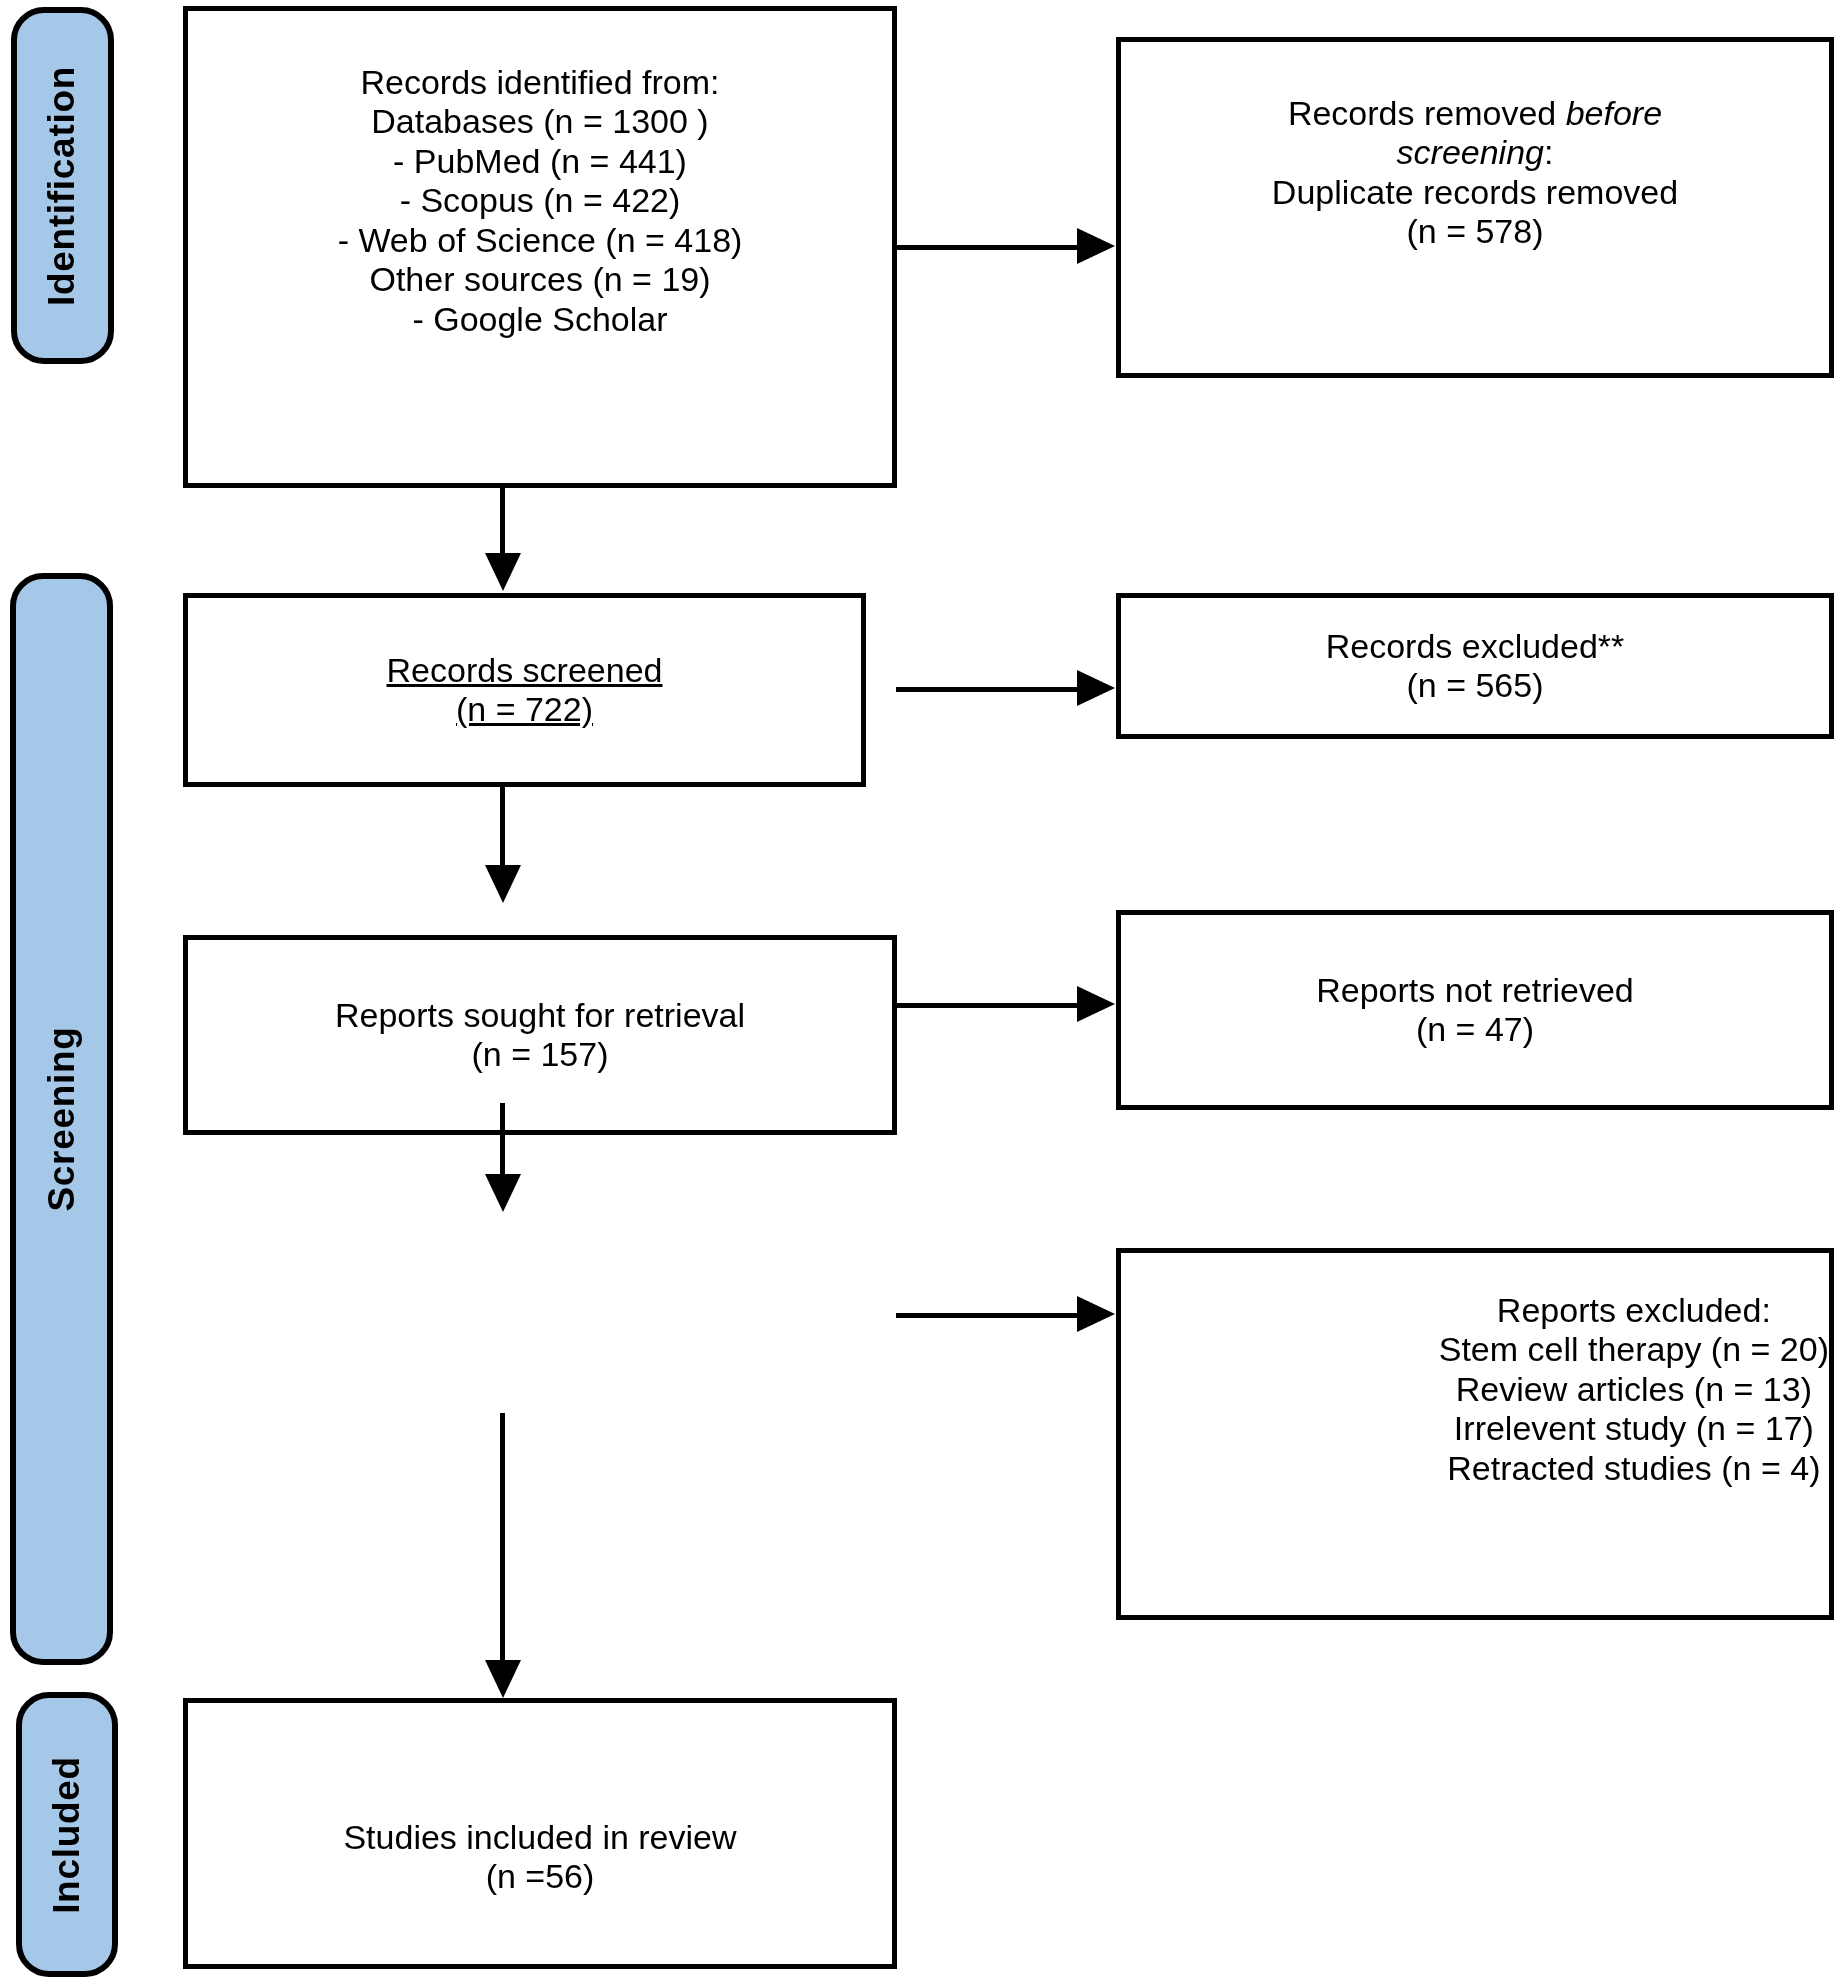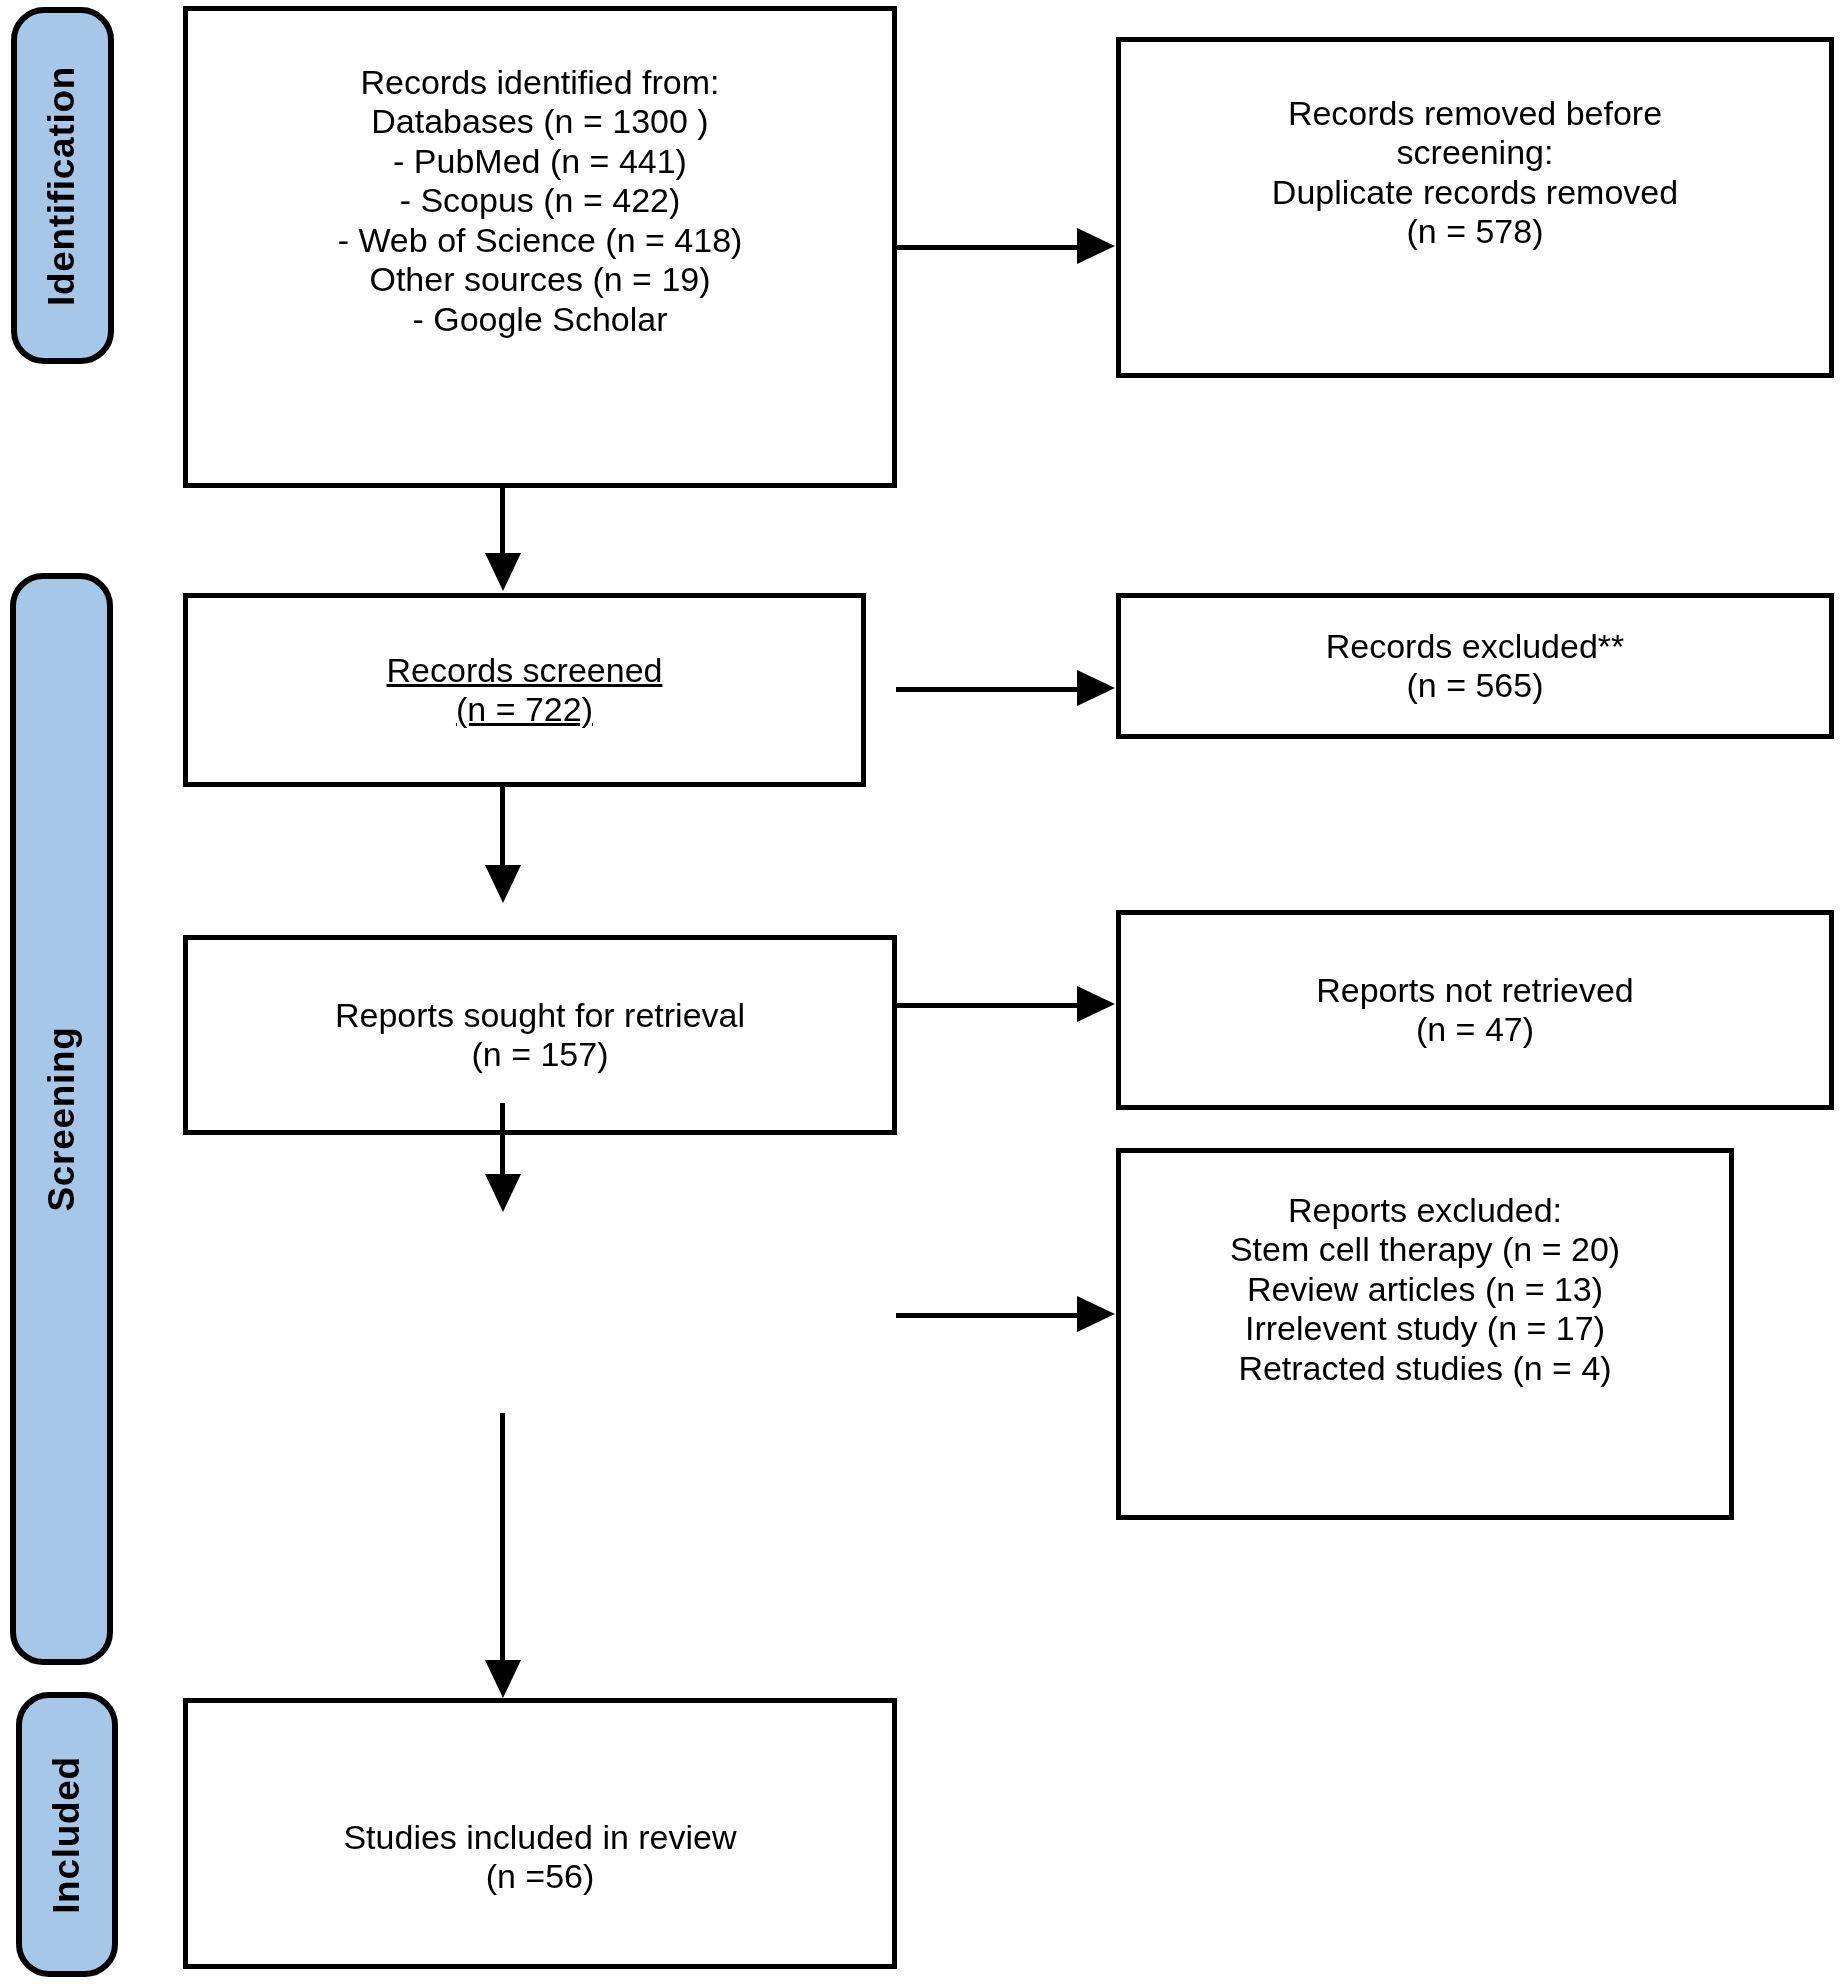--- a/index.html
+++ b/index.html
@@ -44,33 +44,33 @@
     justify-content: center;
     text-align: center;
   }
   .box.align-top { align-items: flex-start; padding-top: 52px; }
   .box-text {
     font-size: 34px;
     line-height: 1.16;
     white-space: pre-line;
   }
   .box-text.narrow { max-width: 532px; }
-  .italic { }
+  .italic { font-style: italic; }
   .block { display: block; }
 
   #box-records-identified { left:183px;  top:6px;    width:714px; height:482px; }
   #box-records-screened   { left:183px;  top:593px;  width:683px; height:194px;text-decoration:underline; }
   #box-reports-sought     { left:183px;  top:935px; width:714px; height:200px; }
   #box-reports-assessed   { left:183px;  top:1212px; width:714px; height:201px; }
   #box-studies-included   { left:183px;  top:1698px; width:714px; height:271px; }
 
   #box-records-removed    { left:1116px; top:37px;   width:718px; height:341px; }
   #box-records-excluded   { left:1116px; top:593px;  width:718px; height:146px; }
   #box-reports-not-retrieved { left:1116px; top:910px; width:718px; height:200px;align-items:center; }
-  #box-reports-excluded   { left:1116px; top:1148px; width:618px; height:372px; }
+  #box-reports-excluded   { left:1116px; top:1248px; width:718px; height:372px;justify-content:flex-end; }
 
   
   .vshaft { position:absolute; width:5.2px;  background:#000000; }
   .hshaft { position:absolute; height:5.2px; background:#000000; }
   .vhead  { position:absolute; width:0; height:0;
             border-left:18px solid transparent; border-right:18px solid transparent;
             border-top:38px solid #000000; }
   .hhead  { position:absolute; width:0; height:0;
             border-top:18px solid transparent; border-bottom:18px solid transparent;
             border-left:38px solid #000000; }

